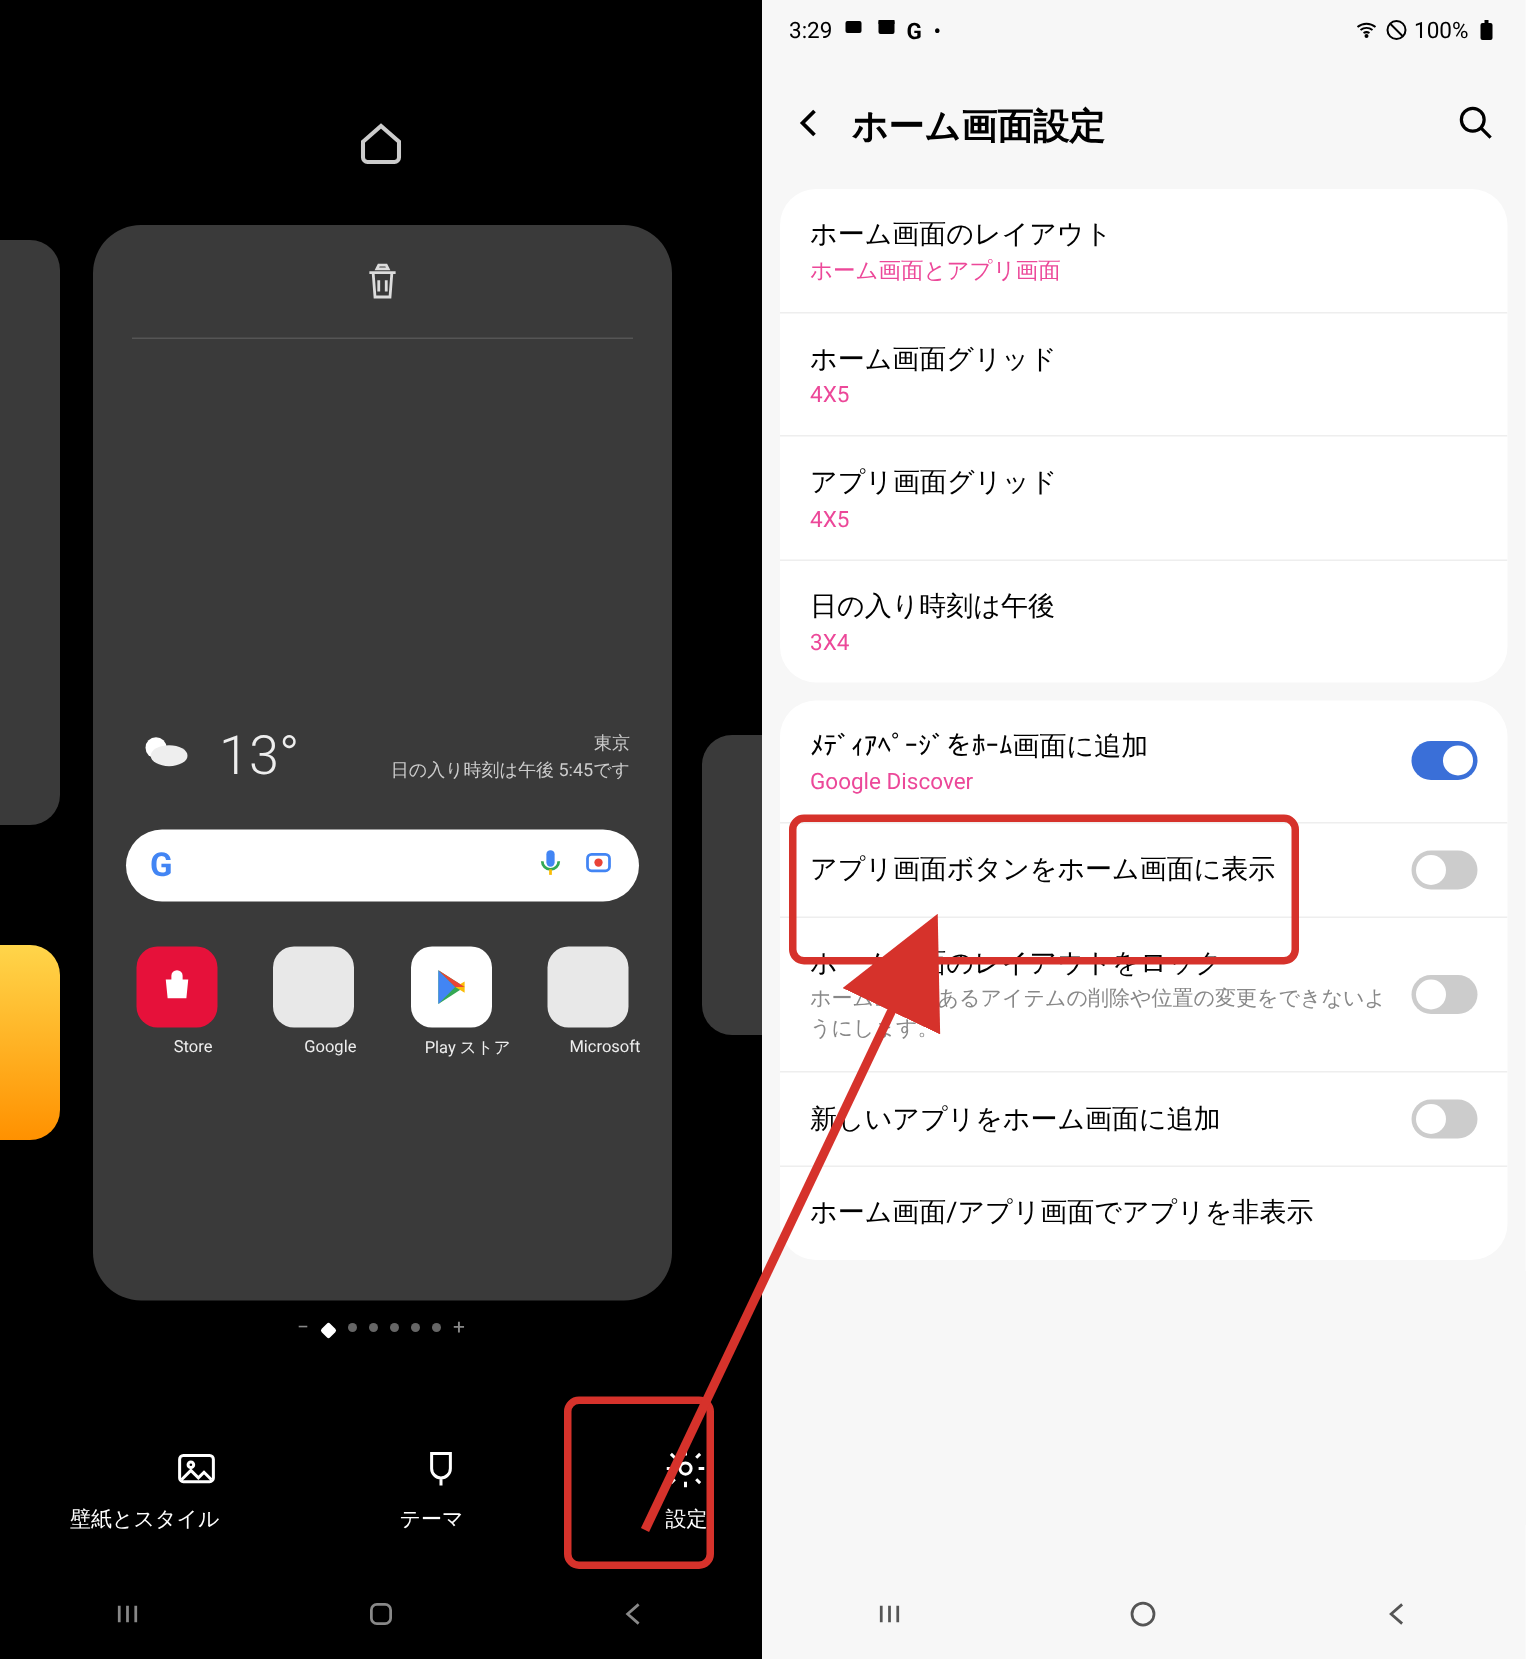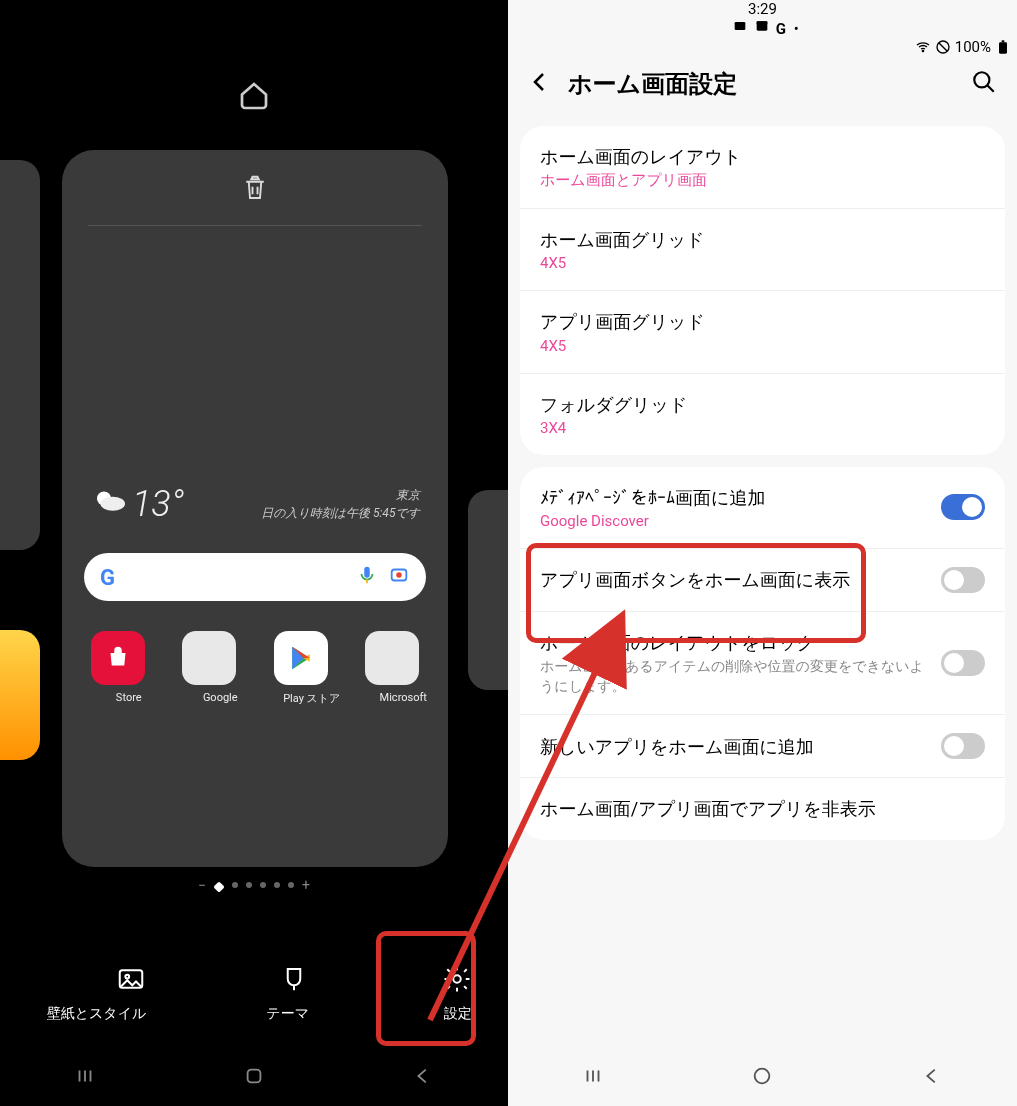--- a/index.html
+++ b/index.html
@@ -13,21 +13,21 @@
   .home-icon svg { width: 36px; height: 36px; }
   .page-card { position:absolute; top:150px; left:62px; width:386px; height:717px; background:#3a3a3a; border-radius:32px; display:flex; flex-direction:column; }
   .peek-left, .peek-right { position:absolute; top:150px; width:40px; height:717px; }
   .peek-left { left:0; }
   .peek-right { right:0; }
   .peek-card { background:#3a3a3a; border-radius: 0 20px 20px 0; height:390px; margin-top:10px; position:relative;}
   .peek-right .peek-card { border-radius: 20px 0 0 20px; }
   .trash-row { height:75px; display:flex; justify-content:center; align-items:center; }
   .trash-row svg { width:30px; height:30px; stroke:#ddd; fill:none; stroke-width:1.5; }
   .divider-thin { height:1px; background:#555; margin:0 26px; }
-  .weather { display:flex; align-items:center; gap:0; color:#eee; padding: 0 28px; margin-top:255px;font-style:italic;}
+  .weather { display:flex; align-items:center; gap:14px; color:#eee; padding: 0 28px; margin-top:255px;}
   .weather-icon svg{width:42px;height:42px;}
   .temp { font-size:36px; font-weight:300;}
   .weather-right { margin-left:auto; text-align:right; font-size:12px; color:#ccc; line-height:1.5;}
   .searchbar { margin:26px 22px 0; height:48px; background:#fff; border-radius:24px; display:flex; align-items:center; padding:0 16px; gap:10px;}
   .searchbar .g { font-weight:700; font-size:22px;}
   .g span:nth-child(1){color:#4285F4}.g span:nth-child(2){color:#EA4335}.g span:nth-child(3){color:#FBBC05}.g span:nth-child(4){color:#4285F4}.g span:nth-child(5){color:#34A853}.g span:nth-child(6){color:#EA4335}
   .searchbar .spacer{flex:1}
   .mic-icon svg,.lens-icon svg{width:22px;height:22px}
   .app-row { display:flex; justify-content:space-around; padding:30px 10px 0;}
   .app { display:flex; flex-direction:column; align-items:center; gap:6px; width:80px;}
@@ -41,21 +41,21 @@
   .baction { display:flex; flex-direction:column; align-items:flex-end; gap:10px; width:110px; padding:6px 0;}
   .baction svg{width:30px;height:30px;stroke:#fff;fill:none;stroke-width:1.6}
   .baction-label{font-size:14px;color:#fff;text-align:center;line-height:1.3}
   .highlight-box { border:5px solid #d6322b; border-radius:10px; }
   .settings-box { position:absolute; bottom:60px; right:32px; width:100px; height:115px;}
   .navbar { position:absolute; bottom:0; left:0; right:0; height:56px; display:flex; justify-content:space-around; align-items:center;}
   .navbar svg{width:22px;height:22px;stroke:#888;fill:none;stroke-width:2}
   .right .navbar svg{stroke:#555}
 
   
-  .statusbar { height:40px; display:flex; align-items:center; padding:0 6px; font-size:15px; color:#000;flex-direction:column;}
+  .statusbar { height:40px; display:flex; align-items:center; padding:0 18px; font-size:15px; color:#000;}
   .statusbar .sb-right{margin-left:auto;display:flex;align-items:center;gap:4px;font-size:15px}
   .statusbar svg{width:16px;height:16px}
   .header { display:flex; align-items:center; padding:28px 20px 20px; gap:16px;}
   .header .back svg{width:24px;height:24px;stroke:#000;fill:none;stroke-width:2.5}
   .header-title{font-size:24px;font-weight:700}
   .header .search{margin-left:auto}
   .header .search svg{width:26px;height:26px;stroke:#000;fill:none;stroke-width:2}
   .settings-list { background:#fff; border-radius:24px; margin:6px 12px 90px; overflow:hidden;}
   .srow { padding:18px 20px; border-bottom:1px solid #eee; display:flex; align-items:center;}
   .srow:last-child{border-bottom:none}
@@ -282,21 +282,21 @@
       </div>
     </div>
     <div class="srow">
       <div class="srow-main">
         <div class="srow-title">アプリ画面グリッド</div>
         <div class="srow-sub">4X5</div>
       </div>
     </div>
     <div class="srow">
       <div class="srow-main">
-        <div class="srow-title">フォルダグリッド</div>
+        <div class="srow-title">日の入り時刻は午後</div>
         <div class="srow-sub">3X4</div>
       </div>
     </div>
   </div>
 
   <div class="settings-list" style="margin-top:-78px">
     <div class="srow" style="position:relative">
       <div class="srow-main">
         <div class="srow-title">ﾒﾃﾞｨｱﾍﾟｰｼﾞをﾎｰﾑ画面に追加</div>
         <div class="srow-sub">Google Discover</div>

